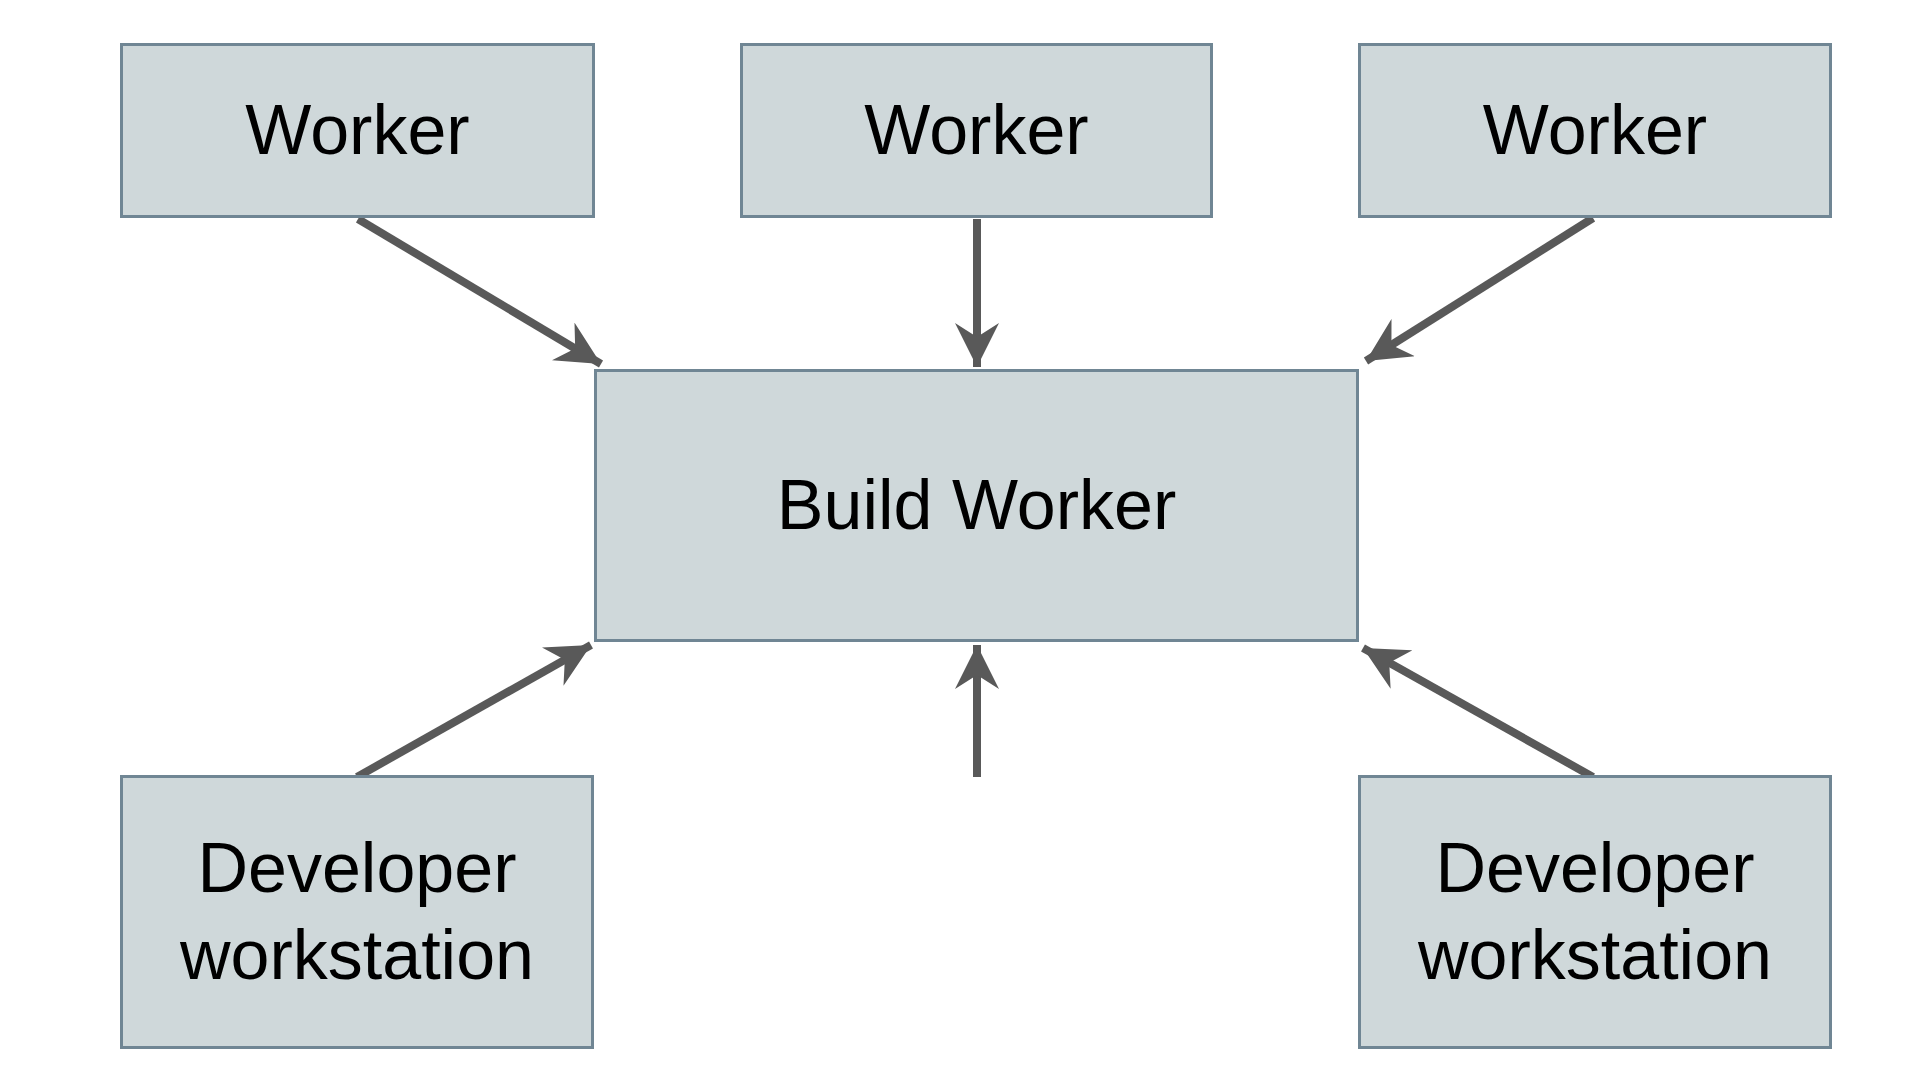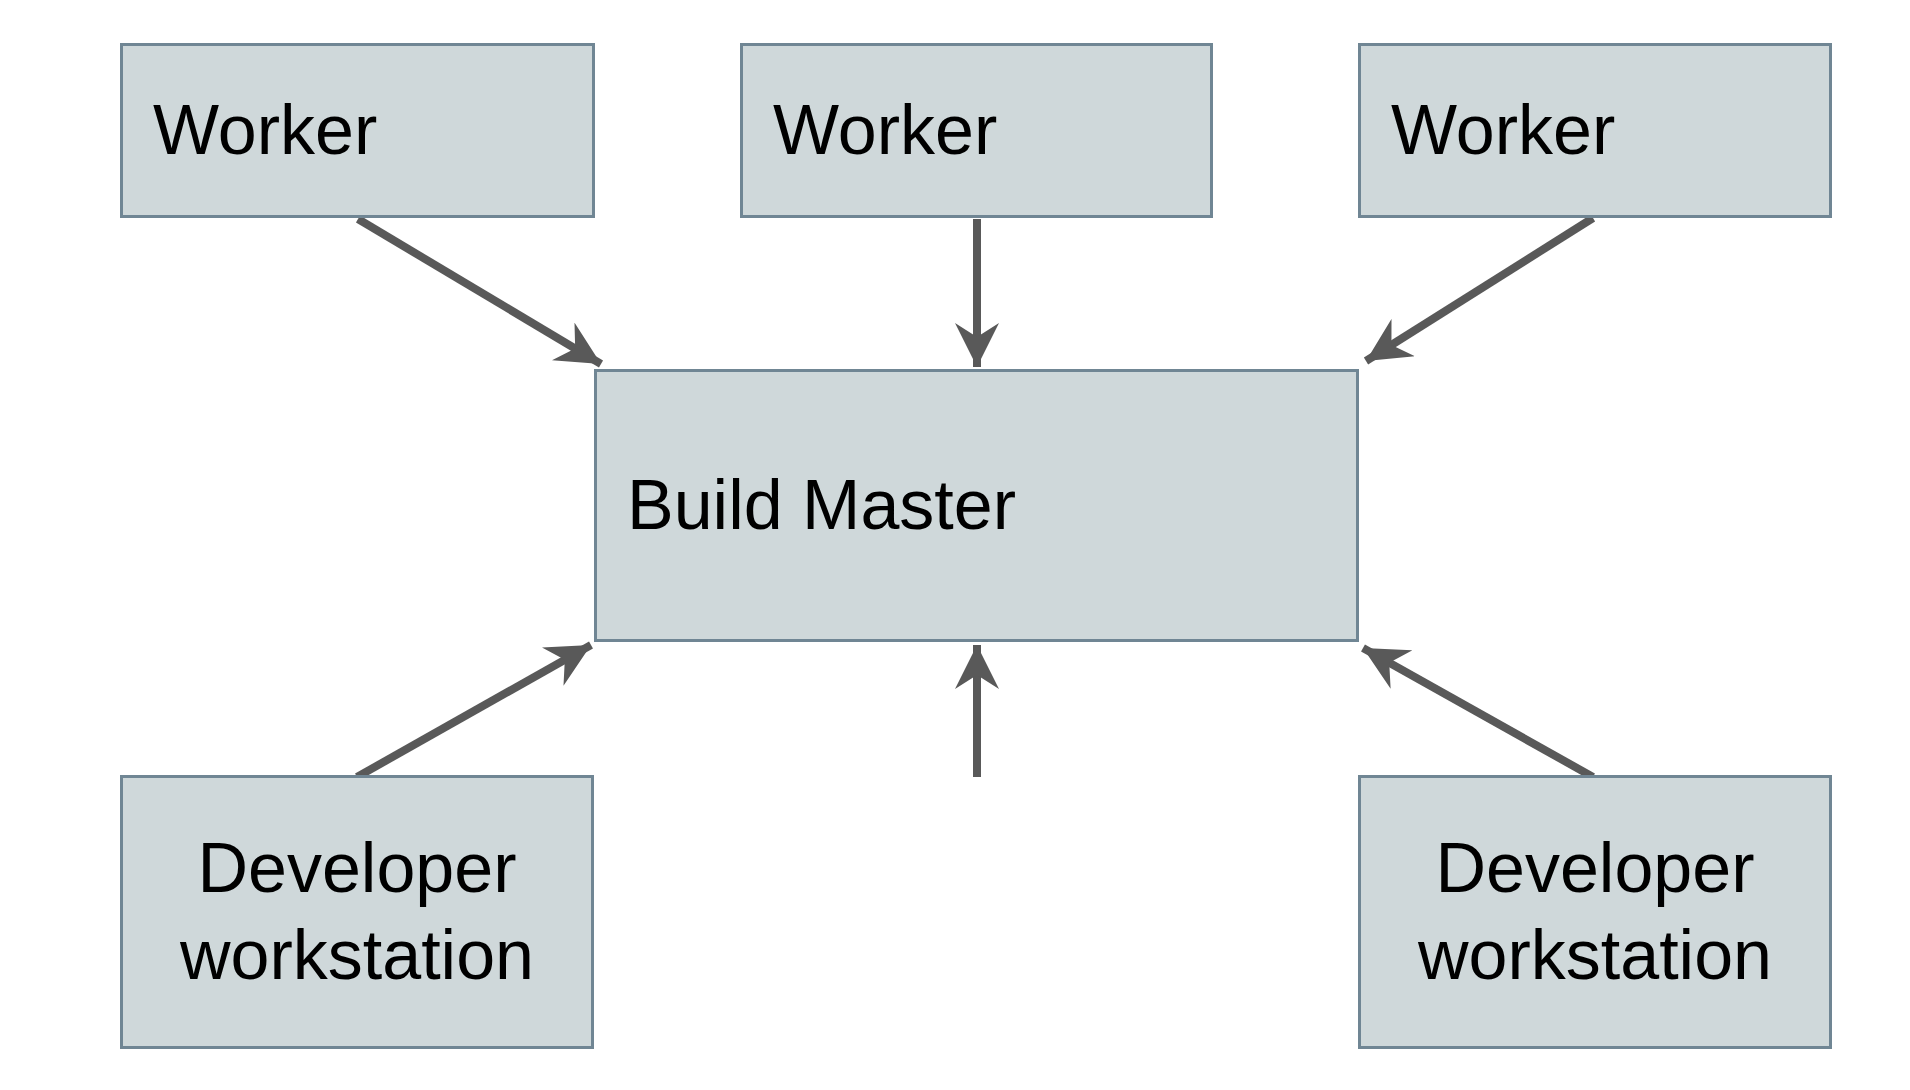--- a/index.html
+++ b/index.html
@@ -15,20 +15,21 @@
     font-family: "Liberation Sans", "DejaVu Sans", sans-serif;
     overflow: hidden;
   }
   .node {
     position: absolute;
     box-sizing: border-box;
     background: var(--node-fill, #cfd8da);
     border: 3px solid var(--node-border, #708694);
     display: flex;
     align-items: center;
+    justify-content: center;
     text-align: center;
     color: var(--text, #000000);
     font-size: 70px;
     line-height: 1.25;
     padding: 0 30px;
   }
   
   .n-worker1 { left: 120px;  top: 43px;  width: 475px; height: 175px; }
   .n-worker2 { left: 740px;  top: 43px;  width: 473px; height: 175px; }
   .n-worker3 { left: 1358px; top: 43px;  width: 474px; height: 175px; }
@@ -79,21 +80,21 @@
 
   <div class="node n-worker2">
     <span>Worker</span>
   </div>
 
   <div class="node n-worker3">
     <span>Worker</span>
   </div>
 
   <div class="node n-build">
-    <span>Build Master</span>
+    <span>Build Worker</span>
   </div>
 
   <div class="node n-dev1">
     <span>Developer workstation</span>
   </div>
 
 
   <div class="node n-dev2">
     <span>Developer workstation</span>
   </div>

